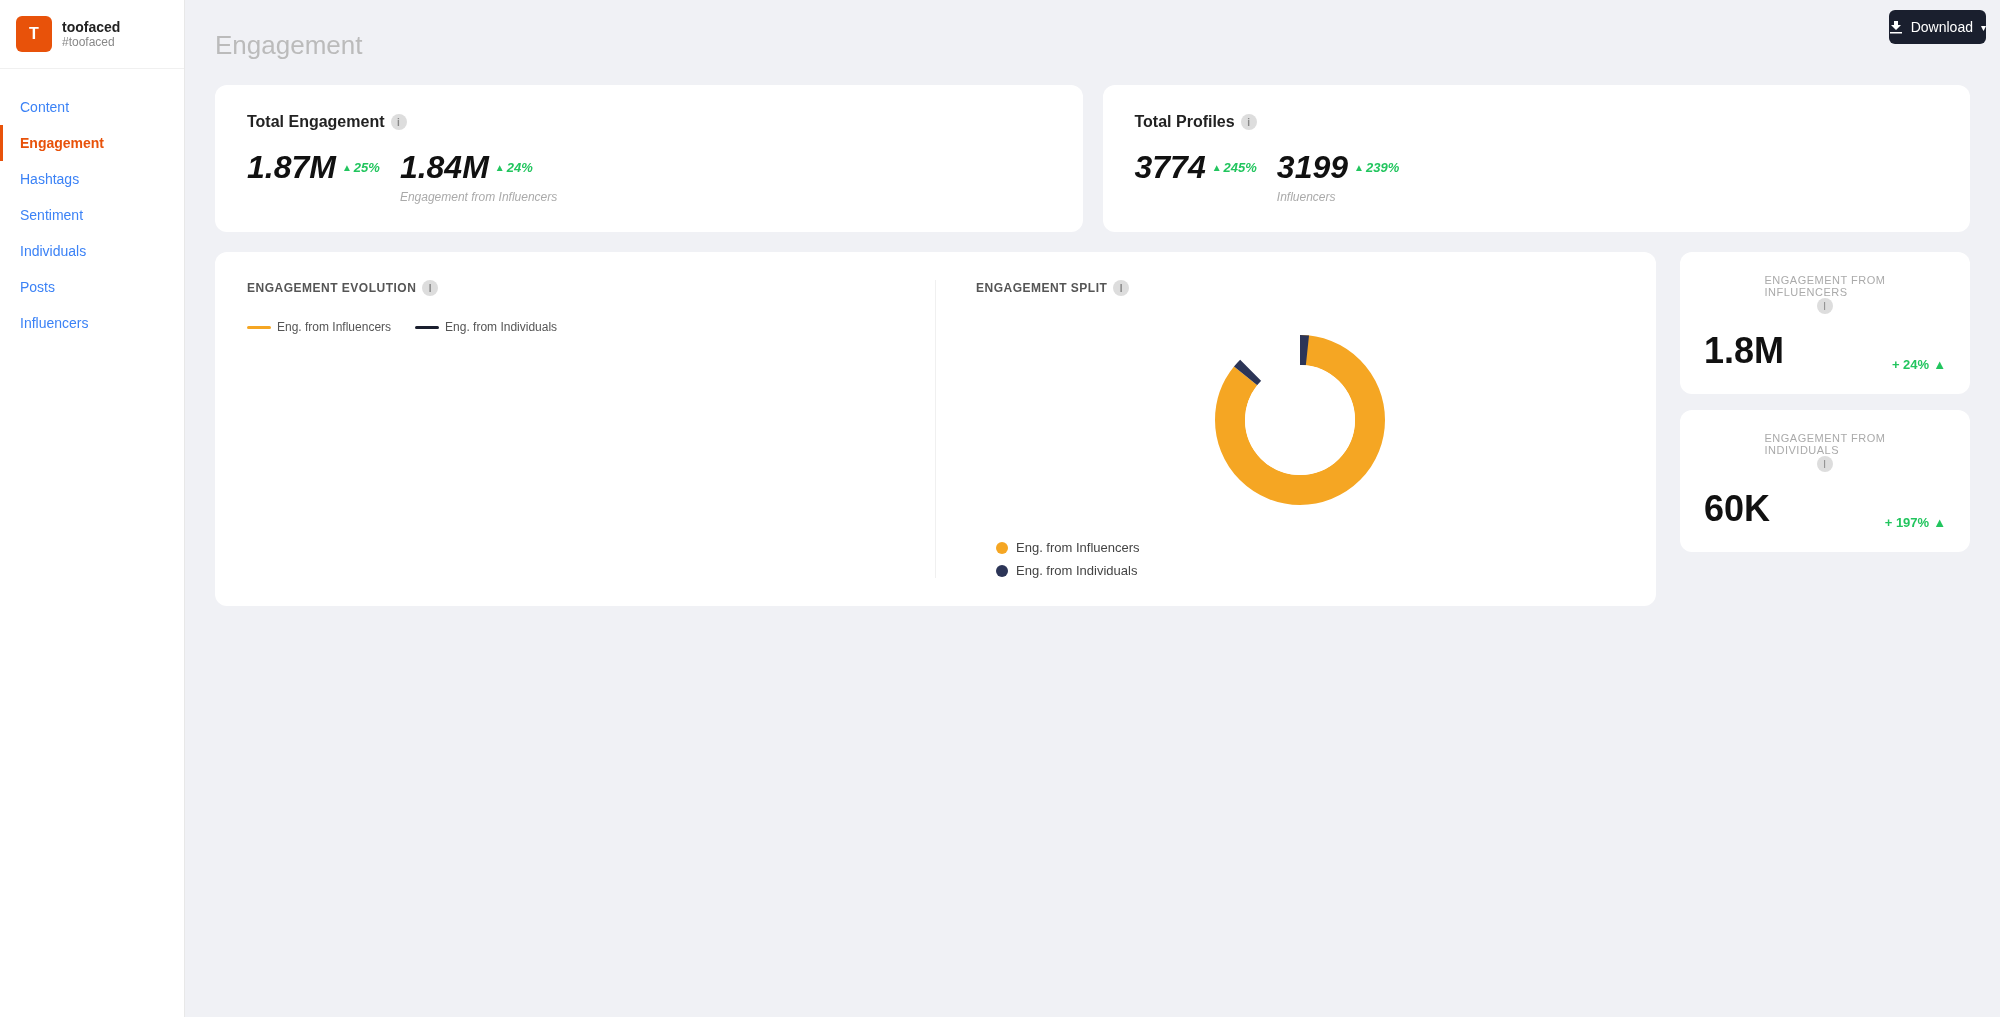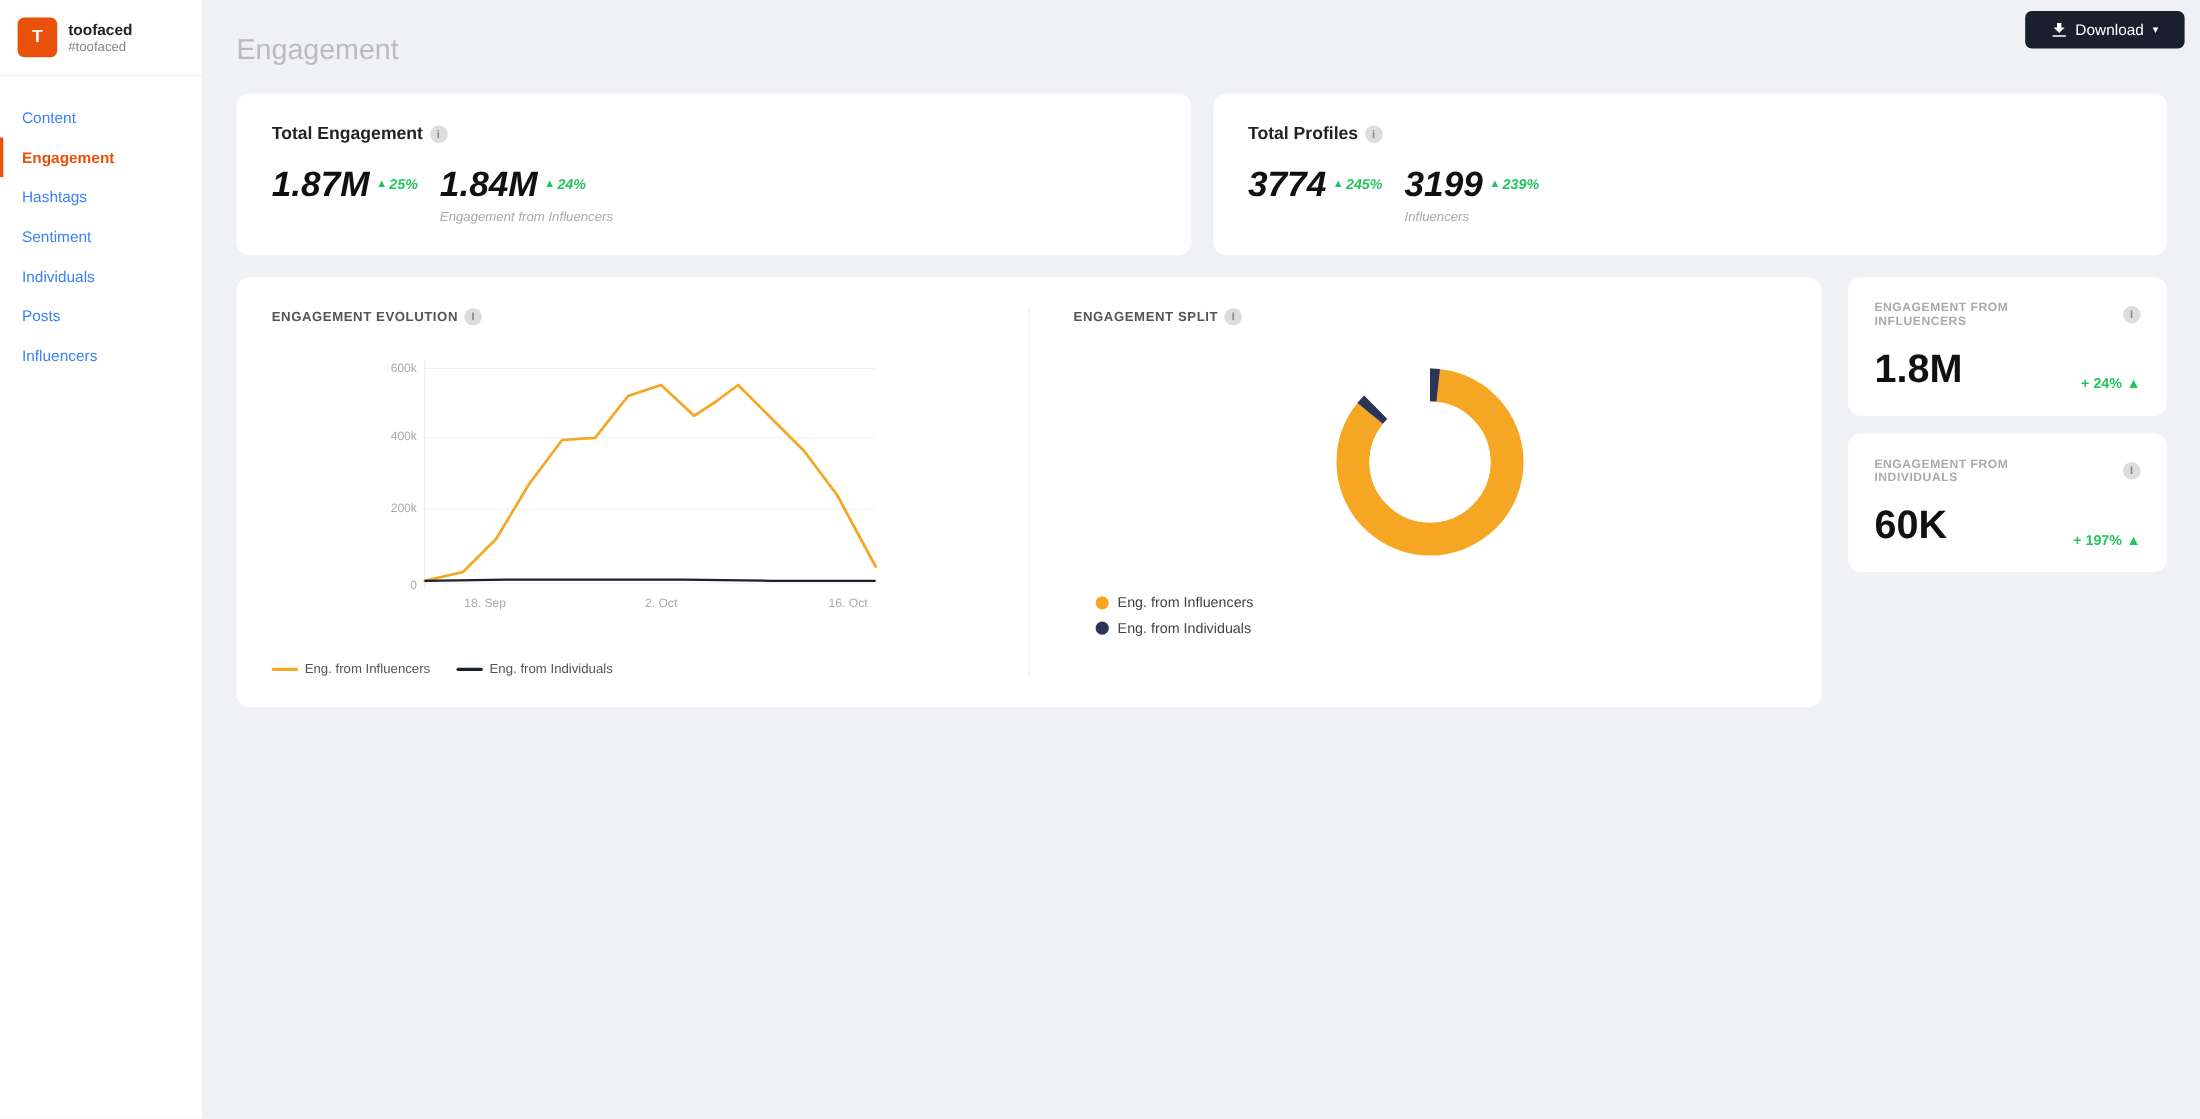--- a/index.html
+++ b/index.html
@@ -69,21 +69,21 @@
 
     
     .download-btn {
       position: fixed;
       top: 10px;
       right: 14px;
       background: #1a1f2e;
       color: white;
       border: none;
       border-radius: 6px;
-      padding: 9px 24px;
+      padding: 9px 0;
       font-size: 14px;
       cursor: pointer;
       display: flex;
       align-items: center;
       gap: 8px;
       z-index: 100;
     }
     .download-btn .chevron { font-size: 10px; }
 
     
@@ -177,28 +177,28 @@
       width: 290px;
       flex-shrink: 0;
     }
     .side-stat-card {
       background: white;
       border-radius: 12px;
       padding: 22px 24px;
     }
     .side-stat-label {
       font-size: 11px;
-      font-weight: 700;
+      font-weight: 400;
       letter-spacing: 0.5px;
       color: #aaa;
       text-transform: uppercase;
       display: flex;
       align-items: center;
-      justify-content: space-between;
       margin-bottom: 16px;
+      flex-direction: column;
     }
     .side-stat-value {
       font-size: 36px;
       font-weight: 800;
       color: #111;
     }
     .side-stat-row {
       display: flex;
       align-items: flex-end;
       justify-content: space-between;
@@ -357,44 +357,20 @@
   <div class="charts-row">
 
     <div class="chart-card">
       <div style="display:flex; gap: 40px;">
 
         <div style="flex:1;">
           <div class="chart-title">
             <span>ENGAGEMENT EVOLUTION</span>
             <span class="info-icon">i</span>
           </div>
-          <div class="chart-container">
-            <svg viewBox="0 0 460 260" width="100%" height="260">
-
-              <text x="38" y="18" font-size="11" fill="#aaa" text-anchor="end">600k</text>
-              <text x="38" y="80" font-size="11" fill="#aaa" text-anchor="end">400k</text>
-              <text x="38" y="145" font-size="11" fill="#aaa" text-anchor="end">200k</text>
-              <text x="38" y="215" font-size="11" fill="#aaa" text-anchor="end">0</text>
-
-              <line x1="45" y1="8" x2="45" y2="215" stroke="#eee" stroke-width="1"></line>
-
-              <line x1="45" y1="15" x2="455" y2="15" stroke="#f0f0f0" stroke-width="1"></line>
-              <line x1="45" y1="78" x2="455" y2="78" stroke="#f0f0f0" stroke-width="1"></line>
-              <line x1="45" y1="143" x2="455" y2="143" stroke="#f0f0f0" stroke-width="1"></line>
-              <line x1="45" y1="210" x2="455" y2="210" stroke="#f0f0f0" stroke-width="1"></line>
-
-              <path d="M45,208 L80,200 L110,170 L140,120 L170,80 L200,78 L230,40 L260,30 L290,58 L310,45 L330,30 L360,60 L390,90 L420,130 L455,195" stroke="#f5a623" stroke-width="2.5" fill="none" stroke-linejoin="round" stroke-linecap="round"></path>
-
-              <path d="M45,208 L120,207 L200,207 L280,207 L360,208 L455,208" stroke="#1a1f2e" stroke-width="2" fill="none" stroke-linejoin="round"></path>
-
-              <text x="100" y="232" font-size="11" fill="#aaa" text-anchor="middle">18. Sep</text>
-              <text x="260" y="232" font-size="11" fill="#aaa" text-anchor="middle">2. Oct</text>
-              <text x="430" y="232" font-size="11" fill="#aaa" text-anchor="middle">16. Oct</text>
-            </svg>
-          </div>
           <div class="legend">
             <div class="legend-item">
               <div class="legend-line" style="background:#f5a623;"></div>
               <span>Eng. from Influencers</span>
             </div>
             <div class="legend-item">
               <div class="legend-line" style="background:#1a1f2e;"></div>
               <span>Eng. from Individuals</span>
             </div>
           </div>

